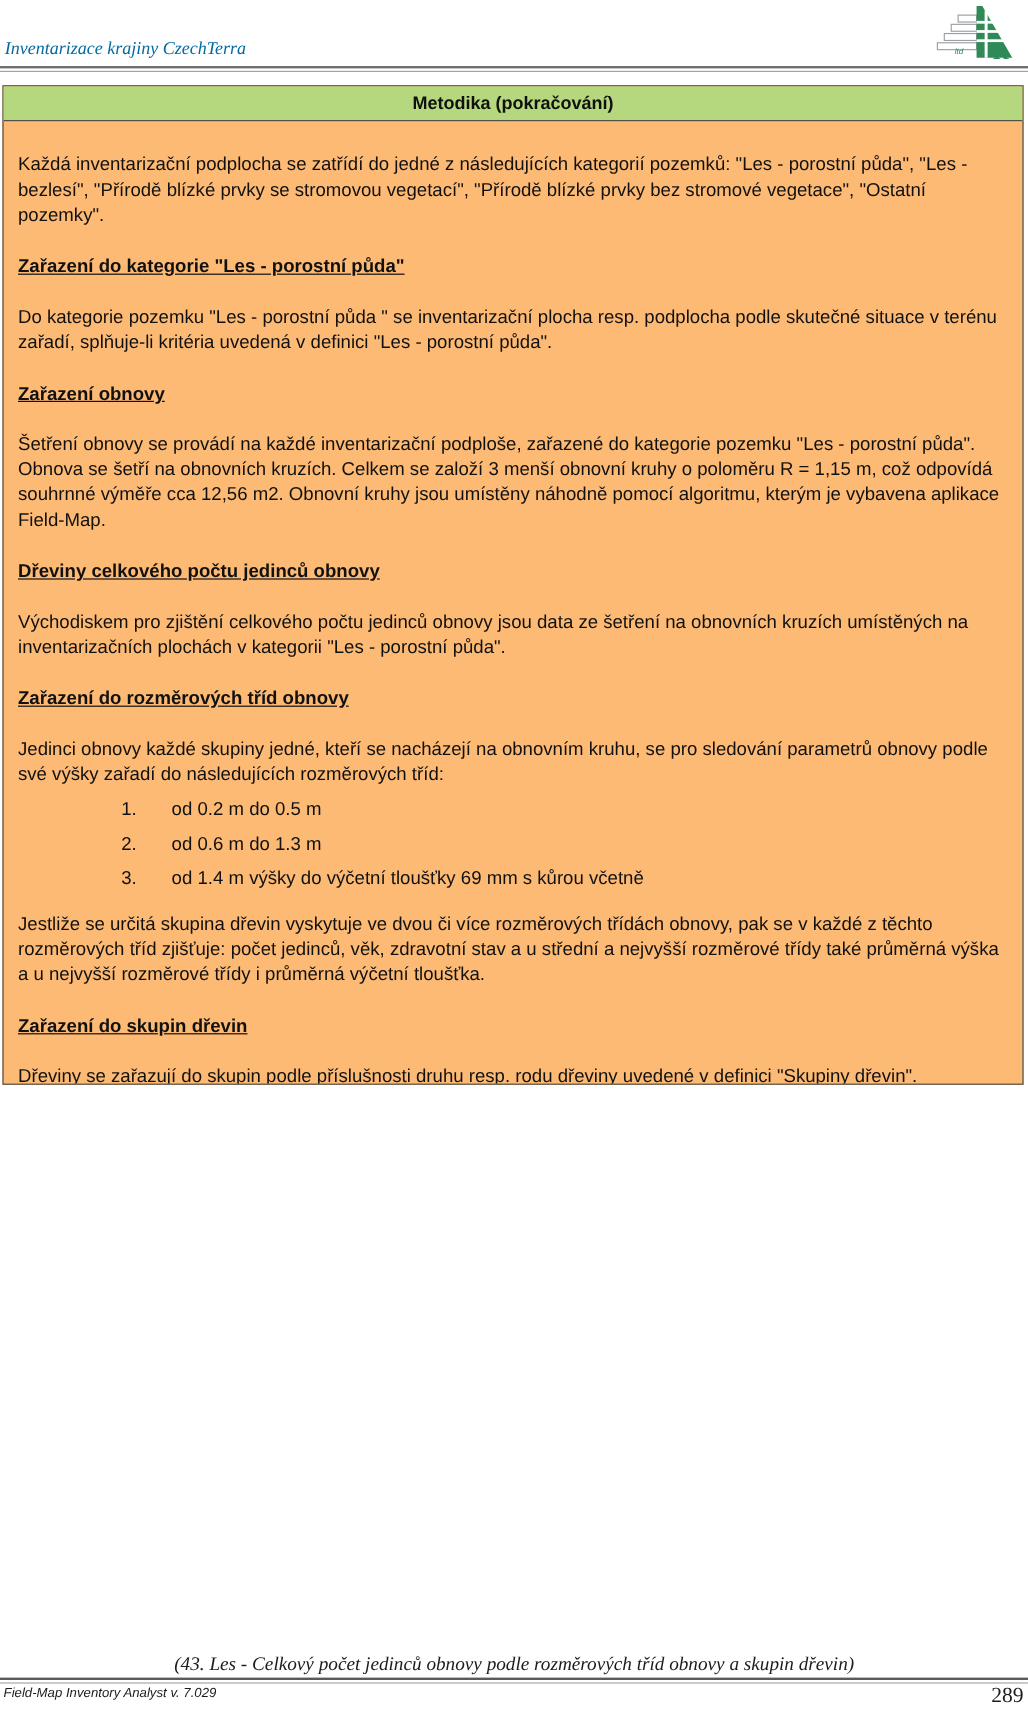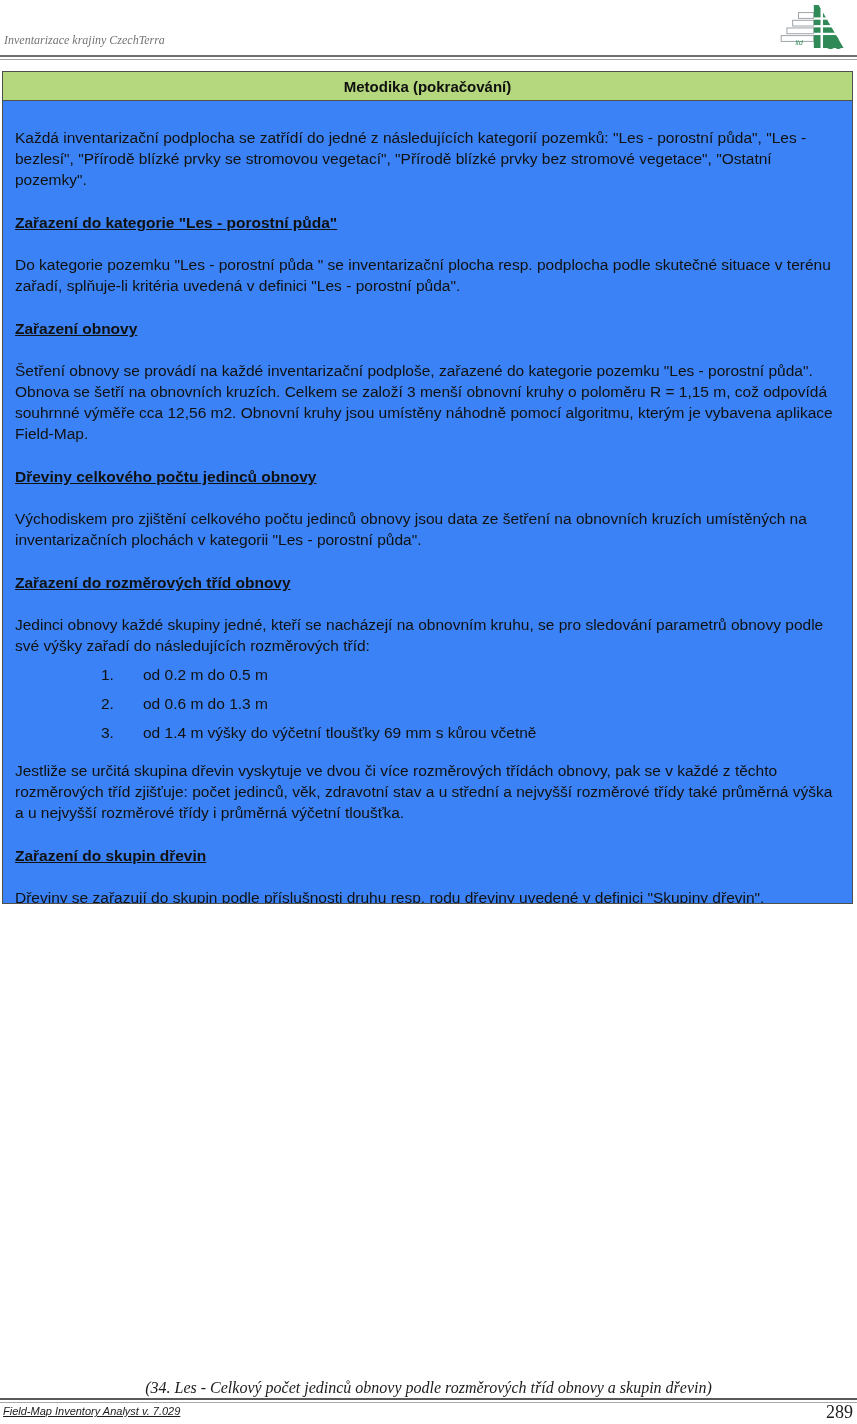--- a/index.html
+++ b/index.html
@@ -3,32 +3,32 @@
 <meta charset="utf-8">
 <style>
   html,body{margin:0;padding:0;background:#fff;}
   .page{
     position:relative;width:857px;height:1424px;background:#ffffff;
     font-family:"Liberation Sans",sans-serif;color:#111;overflow:hidden;
   }
   
   .hdr-title{
     position:absolute;left:4px;top:33px;
-    font-family:"Liberation Serif",serif;font-style:italic;font-size:12px;color:#737373;
+    font-family:"Liberation Serif",serif;font-style:italic;font-size:15px;color:#0369a1;
     white-space:nowrap;
   }
   .hdr-logo{position:absolute;top:3px;right:8px;width:80px;height:48px;}
   .hdr-rule{
     position:absolute;left:0;right:0;top:55px;height:2px;
     border-top:2px solid #6f6f6f;border-bottom:1px solid #a2a2a2;
   }
   
   .method-box{
     position:absolute;left:2px;top:71px;width:851px;
-    border:1px solid #50504a;box-sizing:border-box;background:#3b82f6;
+    border:1px solid #50504a;box-sizing:border-box;background:#fdba74;
   }
   .method-bar{
     height:28px;background:#b5d77d;border-bottom:1px solid #50504a;
     display:flex;align-items:center;justify-content:center;
     font-size:15px;font-weight:bold;color:#101010;
   }
   .method-body{
     height:802px;box-sizing:border-box;padding:26px 11px 0 12px;overflow:hidden;
     font-size:15.5px;line-height:21px;
   }
@@ -47,21 +47,21 @@
     position:absolute;left:0;right:0;top:1379px;text-align:center;
     font-family:"Liberation Serif",serif;font-style:italic;font-size:16px;color:#1c1c1c;
     white-space:nowrap;
   }
   .ftr-rule{
     position:absolute;left:0;right:0;top:1398px;height:2px;
     border-top:2px solid #5a5a5a;border-bottom:1px solid #a8a8a8;
   }
   .ftr-app{
     position:absolute;left:3px;top:1405px;
-    font-size:11px;font-style:italic;text-decoration:underline;color:#1c1c1c;
+    font-size:11px;font-style:italic;color:#1c1c1c;
     white-space:nowrap;
   }
   .ftr-page{
     position:absolute;right:4px;top:1402px;
     font-family:"Liberation Serif",serif;font-size:18px;color:#1c1c1c;
   }
 </style>
 </head>
 <body>
 
@@ -123,18 +123,18 @@
       </div>
 
       <p class="para" style="margin-top:17px !important;">Jestliže se určitá skupina dřevin vyskytuje ve dvou či více rozměrových třídách obnovy, pak se v každé z těchto rozměrových tříd zjišťuje: počet jedinců, věk, zdravotní stav a u střední a nejvyšší rozměrové třídy také průměrná výška a u nejvyšší rozměrové třídy i průměrná výčetní tloušťka.</p>
 
       <div class="sec-h">Zařazení do skupin dřevin</div>
       <p class="para">Dřeviny se zařazují do skupin podle příslušnosti druhu resp. rodu dřeviny uvedené v definici "Skupiny dřevin".</p>
 
     </div>
   </div>
 
-  <div class="ftr-caption">(34. Les - Celkový počet jedinců obnovy podle rozměrových tříd obnovy a skupin dřevin)</div>
+  <div class="ftr-caption">(43. Les - Celkový počet jedinců obnovy podle rozměrových tříd obnovy a skupin dřevin)</div>
   <div class="ftr-rule"></div>
   <div class="ftr-app">Field-Map Inventory Analyst v. 7.029</div>
   <div class="ftr-page">289</div>
 
 </div>
 
 </body></html>

